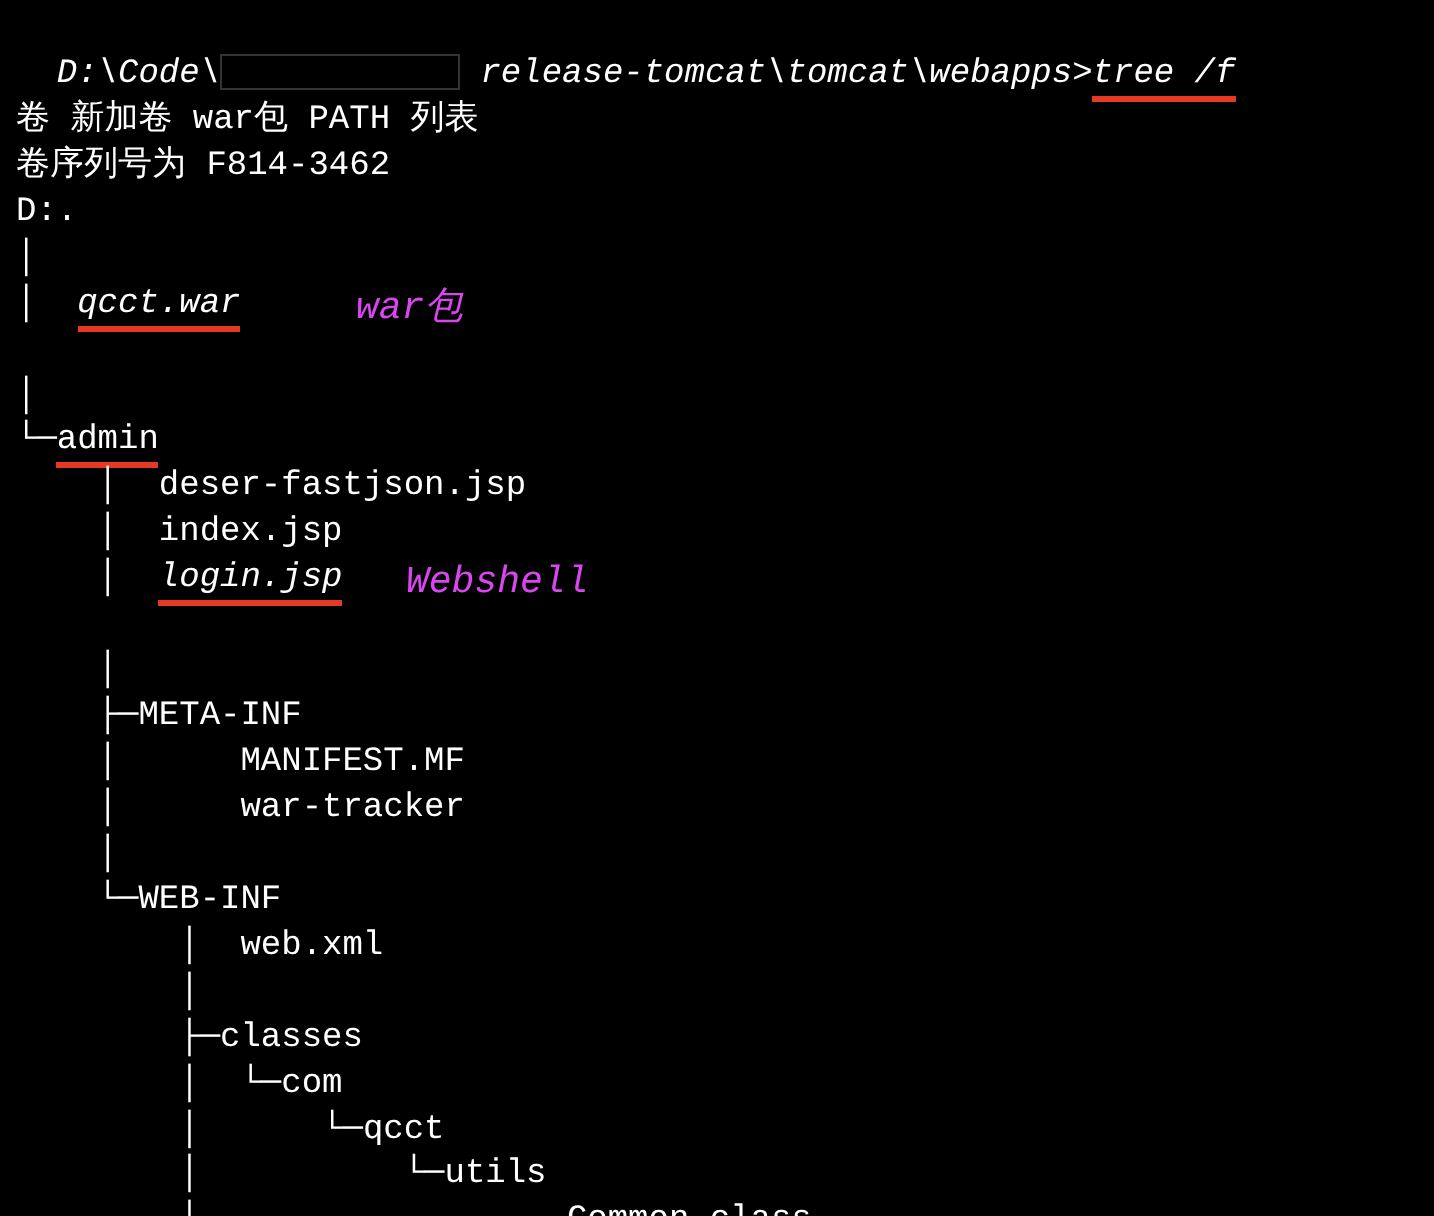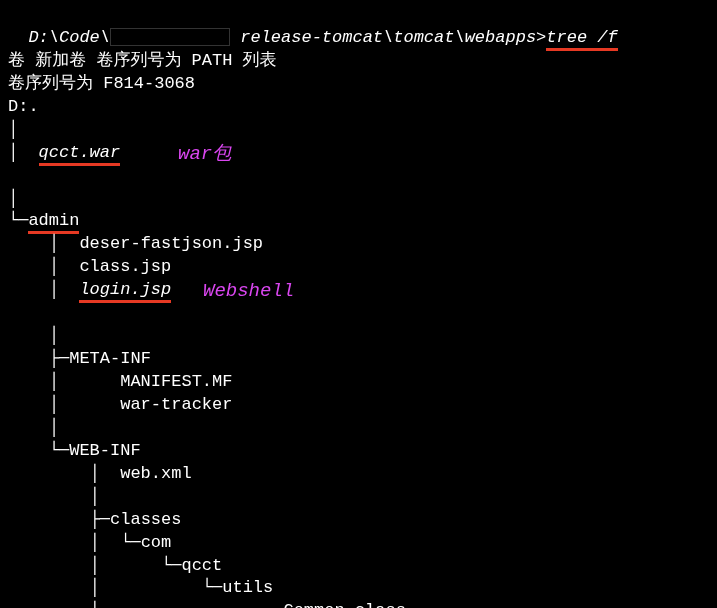--- a/index.html
+++ b/index.html
@@ -52,36 +52,36 @@
       position: absolute;
     }
   </style>
 </head>
 <body>
 
 <div class="line rel">
   <span>D:\Code\</span><span class="redacted"></span><span> release-tomcat\tomcat\webapps&gt;</span><span class="underline-red">tree /f</span>
 </div>
 
-<div class="line">卷 新加卷 卷序列号为 PATH 列表</div>
-<div class="line">卷序列号为 F814-3068</div>
+<div class="line">卷 新加卷 war包 PATH 列表</div>
+<div class="line">卷序列号为 F814-3462</div>
 <div class="line">D:.</div>
 
 <div class="tree-line rel">│</div>
 
 <div class="tree-line rel">│  <span class="underline-red">qcct.war</span>
   <span class="abs-ann annotation" style="left:170px; top:0;">war包</span>
 </div>
 
 <div class="tree-line">│</div>
 
 <div class="tree-line">└─<span class="underline-red">admin</span></div>
 
 <div class="tree-line">    │  <span>deser-fastjson.jsp</span></div>
-<div class="tree-line">    │  <span>class.jsp</span></div>
+<div class="tree-line">    │  <span>index.jsp</span></div>
 
 <div class="tree-line rel">    │  <span class="underline-red">login.jsp</span>
   <span class="abs-ann annotation" style="left:195px; top:0;text-align:right;">Webshell</span>
 </div>
 
 <div class="tree-line">    │</div>
 
 <div class="tree-line">    ├─<span>META-INF</span></div>
 <div class="tree-line">    │      <span>MANIFEST.MF</span></div>
 <div class="tree-line">    │      <span>war-tracker</span></div>

